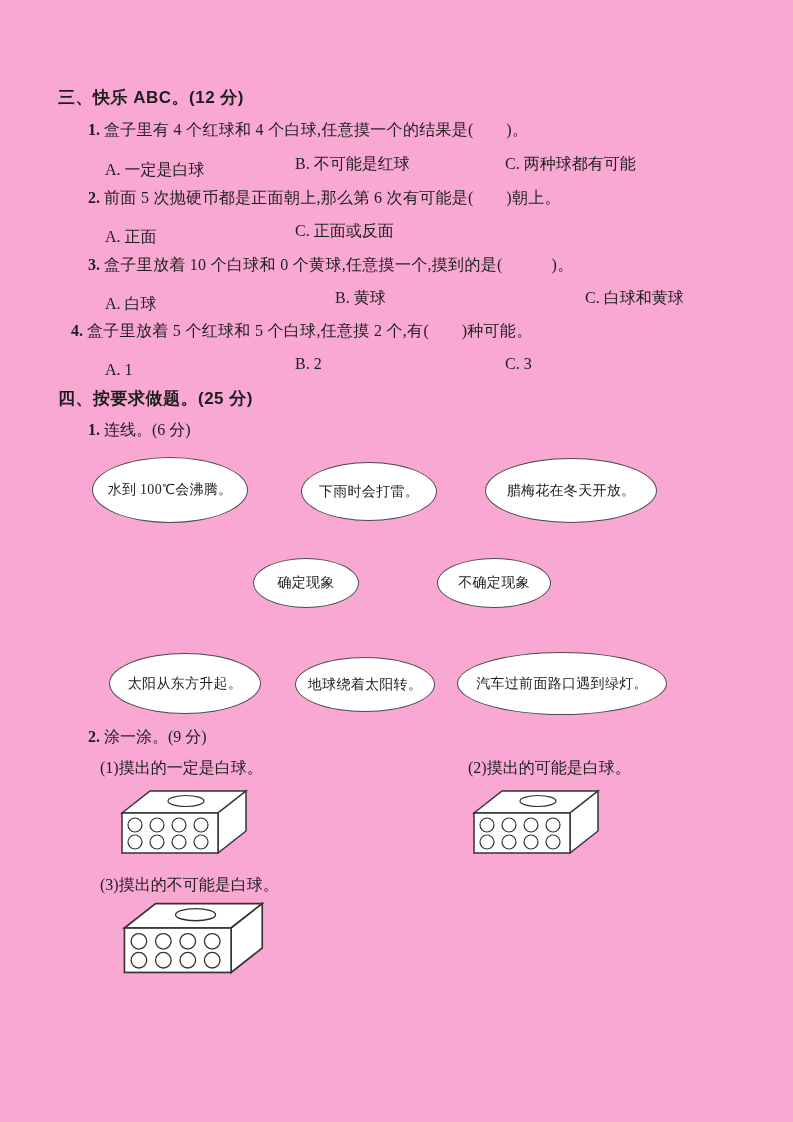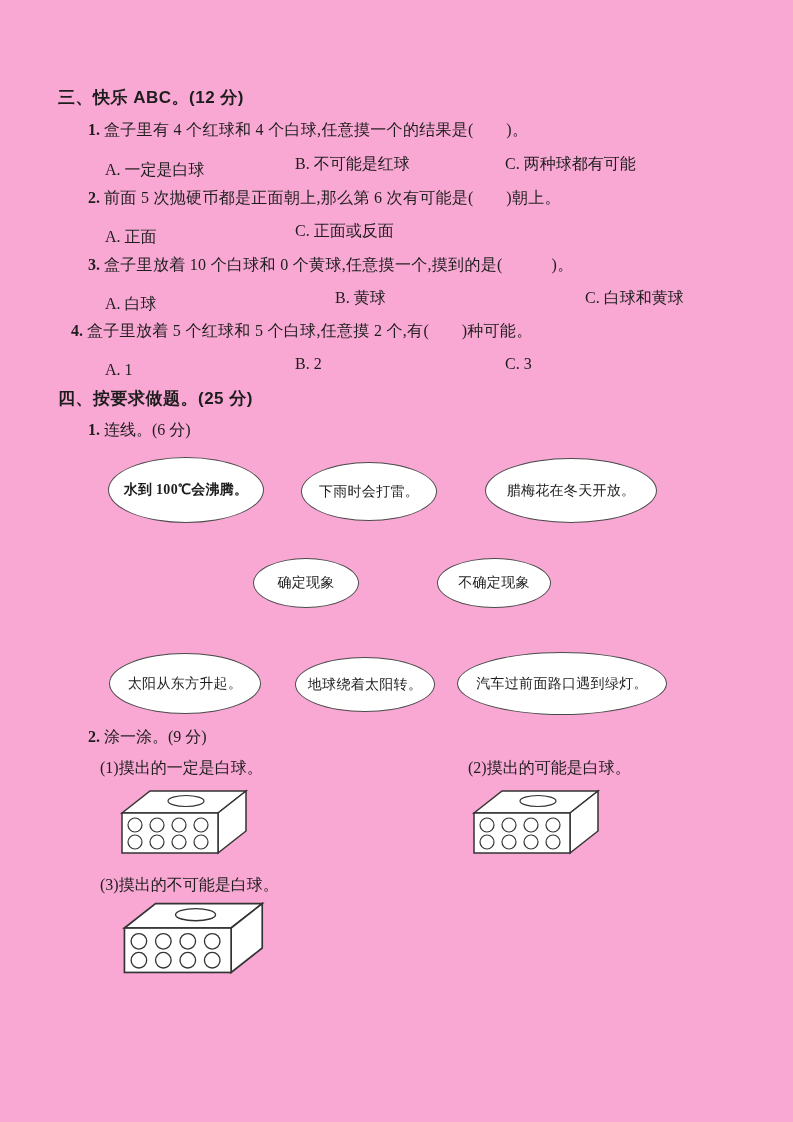--- a/index.html
+++ b/index.html
@@ -32,21 +32,21 @@
     border:1px solid #4a4a4a;
     border-radius:50%;
     display:flex;
     align-items:center;
     justify-content:center;
     font-size:14px;
     white-space:nowrap;
     letter-spacing:0.3px;
     background:#fff;
   }
-  #oval-1{left:50px;top:10px;width:154px;height:64px;font-weight:bold;}
+  #oval-1{left:34px;top:10px;width:154px;height:64px;}
   #oval-2{left:243px;top:15px;width:134px;height:57px;}
   #oval-3{left:427px;top:11px;width:170px;height:63px;}
   #oval-4{left:195px;top:111px;width:104px;height:48px;}
   #oval-5{left:379px;top:111px;width:112px;height:48px;}
   #oval-6{left:51px;top:206px;width:150px;height:59px;}
   #oval-7{left:237px;top:210px;width:138px;height:53px;}
   #oval-8{left:399px;top:205px;width:208px;height:61px;}
   svg .line{fill:#ffffff;stroke:#333333;stroke-width:1.5;}
   svg .thin{fill:#ffffff;stroke:#333333;stroke-width:1.2;}
 </style>

